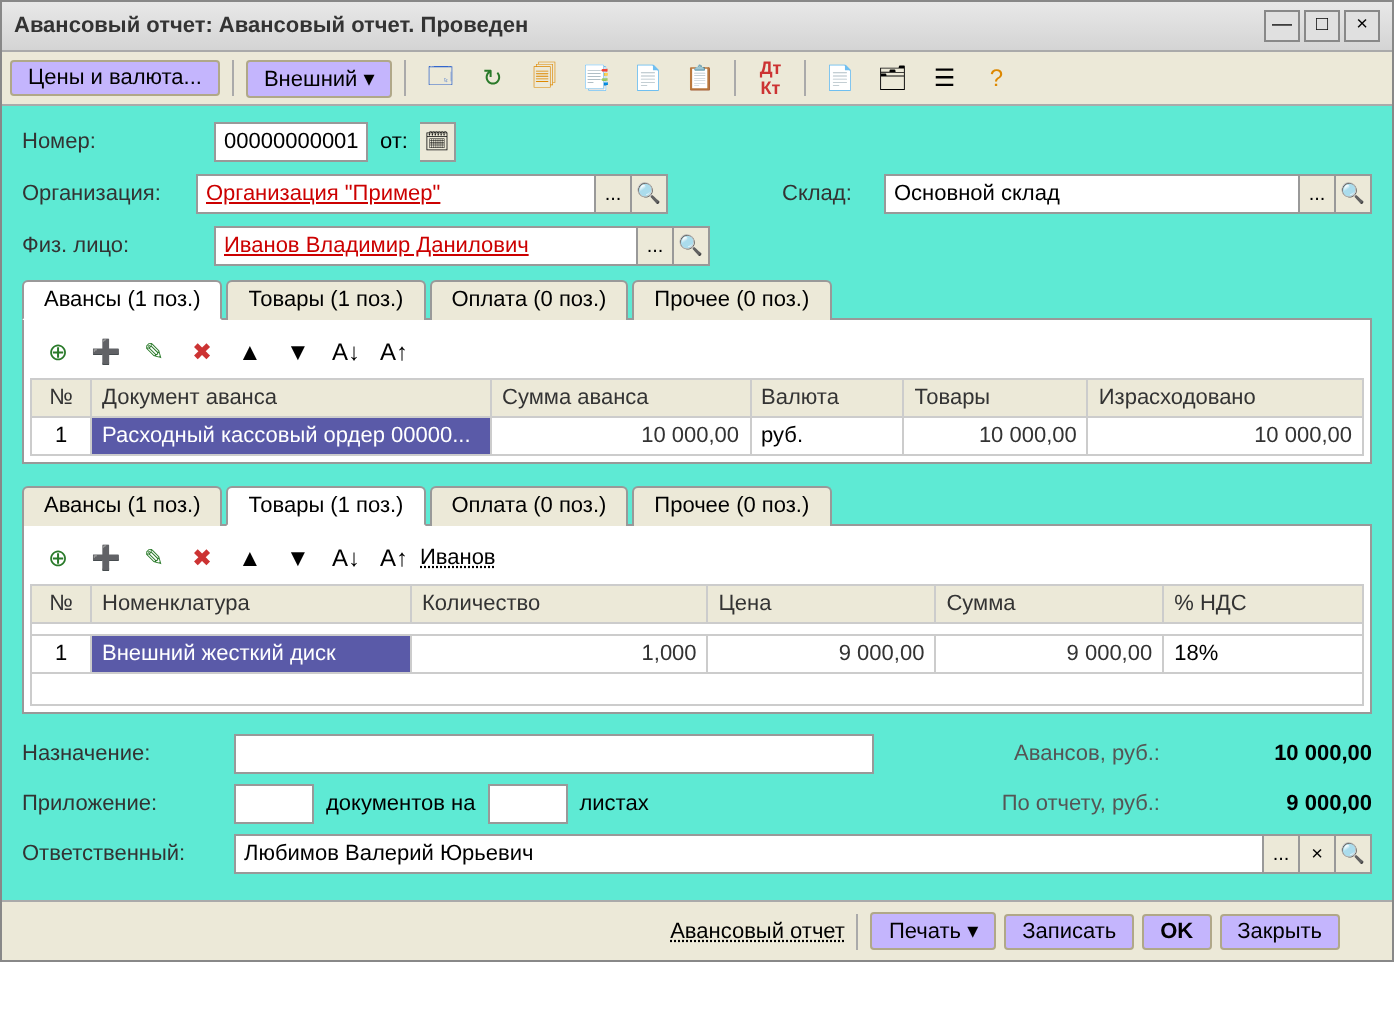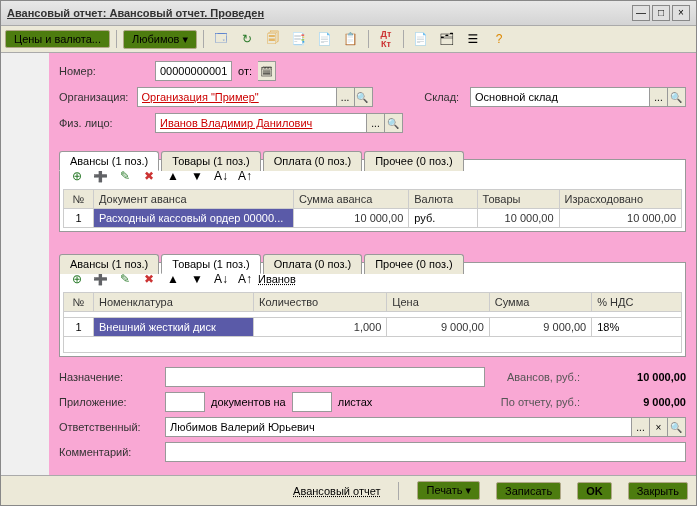--- a/index.html
+++ b/index.html
@@ -1,49 +1,49 @@
 <!DOCTYPE html>
 <html><head>
 <meta charset="utf-8">
 <style>
 * { box-sizing: border-box; margin: 0; padding: 0; }
 body { font-family: Tahoma, Arial, sans-serif; font-size: 11px; background: #fff; color: #000; width: 697px; }
 .window { border: 1px solid #888; background: #f0f0f0; }
 .titlebar { background: linear-gradient(#e8e8e8, #d4d4d4); border-bottom: 1px solid #aaa; padding: 4px 6px; display: flex; align-items: center; }
-.titlebar-text { flex: 1; font-weight: bold; color: #333; text-decoration: underline; }
+.titlebar-text { flex: 1; font-weight: bold; color: #333; }
 .win-controls { display: flex; gap: 2px; }
 .win-btn { width: 18px; height: 16px; border: 1px solid #888; background: #e0e0e0; text-align: center; line-height: 14px; font-size: 10px; cursor: default; }
 .toolbar { background: #ece9d8; border-bottom: 1px solid #aaa; padding: 3px 4px; display: flex; align-items: center; gap: 4px; }
-.btn { border: 1px solid #b0a888; background: #4d7c0f; padding: 2px 8px; cursor: pointer; font-size: 11px; border-radius: 2px; }
+.btn { border: 1px solid #b0a888; background: #c4b5fd; padding: 2px 8px; cursor: pointer; font-size: 11px; border-radius: 2px; }
 .btn-icon { width: 22px; height: 20px; border: 1px solid transparent; background: transparent; cursor: pointer; display: inline-flex; align-items: center; justify-content: center; font-size: 12px; }
 .sep { width: 1px; height: 18px; background: #aaa; margin: 0 2px; }
-.form-body { padding: 8px 10px; background: #f9a8d4; margin-left: 48px; }
+.form-body { padding: 8px 10px; background: #5eead4; }
 .row { display: flex; align-items: center; margin-bottom: 6px; gap: 6px; }
 .label { width: 90px; color: #333; }
 .input { border: 1px solid #999; background: #fff; padding: 2px 4px; height: 20px; font-size: 11px; }
 .input.red { color: #c00; text-decoration: underline; }
 .input-group { display: flex; align-items: center; }
 .input-btn { width: 18px; height: 20px; border: 1px solid #999; border-left: none; background: #ece9d8; cursor: pointer; font-size: 10px; display: flex; align-items: center; justify-content: center; }
 .tabs { display: flex; border-bottom: 1px solid #999; margin-top: 6px; }
-.tab { padding: 3px 10px; border: 1px solid #999; border-bottom: none; background: #ece9d8; margin-right: 2px; cursor: pointer; border-radius: 3px 3px 0 0; position: relative; top: 12px; }
+.tab { padding: 3px 10px; border: 1px solid #999; border-bottom: none; background: #ece9d8; margin-right: 2px; cursor: pointer; border-radius: 3px 3px 0 0; position: relative; top: 1px; }
 .tab.active { background: #fff; border-bottom: 1px solid #fff; }
 .tab-panel { border: 1px solid #999; border-top: none; padding: 3px; background: #fff; }
 .mini-toolbar { padding: 3px; display: flex; gap: 2px; align-items: center; }
 .table { width: 100%; border-collapse: collapse; }
 .table th, .table td { border: 1px solid #ccc; padding: 3px 5px; text-align: left; font-weight: normal; background: #fff; }
 .table th { background: #ece9d8; color: #333; }
 .table .num-col { width: 30px; text-align: center; }
 .table .sel-cell { background: #5a5aa8; color: #fff; }
 .table .num-cell { text-align: right; color: #333; }
 .totals { margin-top: 10px; }
 .total-label { color: #555; }
 .total-val { font-weight: bold; width: 100px; text-align: right; }
 .bottom-row { display: flex; align-items: center; margin-bottom: 5px; gap: 6px; }
 .bottom-label { width: 100px; color: #333; }
-.footer { border-top: 1px solid #aaa; padding: 5px 8px; display: flex; justify-content: flex-end; align-items: center; gap: 16px; background: #ece9d8; }
+.footer { border-top: 1px solid #aaa; padding: 5px 26px; display: flex; justify-content: flex-end; align-items: center; gap: 4px; background: #ece9d8; }
 .link { color: #000; text-decoration: underline dotted; cursor: pointer; }
 .icon-green { color: #2a7a2a; }
 .icon-red { color: #c33; }
 .icon-blue { color: #36c; }
 .icon-orange { color: #d80; }
 </style>
 </head>
 <body>
 
 <div class="window">
@@ -52,21 +52,21 @@
     <div class="win-controls">
       <div class="win-btn">—</div>
       <div class="win-btn">□</div>
       <div class="win-btn">×</div>
     </div>
   </div>
 
   <div class="toolbar">
     <button class="btn">Цены и валюта...</button>
     <div class="sep"></div>
-    <button class="btn"><span>Любимов</span> ▾</button>
+    <button class="btn"><span>Внешний</span> ▾</button>
     <div class="sep"></div>
     <button class="btn-icon icon-blue">🗔</button>
     <button class="btn-icon icon-green">↻</button>
     <button class="btn-icon icon-orange">🗐</button>
     <button class="btn-icon icon-green">📑</button>
     <button class="btn-icon icon-orange">📄</button>
     <button class="btn-icon icon-blue">📋</button>
     <div class="sep"></div>
     <button class="btn-icon icon-red" style="font-size:9px;font-weight:bold">Дт<br>Кт</button>
     <div class="sep"></div>
@@ -88,21 +88,21 @@
     <div class="row">
       <span class="label">Организация:</span>
       <div class="input-group">
         <input class="input red" style="width: 200px;" value="Организация &quot;Пример&quot;">
         <button class="input-btn">...</button>
         <button class="input-btn">🔍</button>
       </div>
       <span style="width:50px"></span>
       <span class="label" style="width:50px">Склад:</span>
       <div class="input-group">
-        <input class="input" style="width: 180px;" value="Основной склад">
+        <input class="input" style="width: 208px;" value="Основной склад">
         <button class="input-btn">...</button>
         <button class="input-btn">🔍</button>
       </div>
     </div>
     <div class="row">
       <span class="label">Физ. лицо:</span>
       <div class="input-group">
         <input class="input red" style="width: 212px;" value="Иванов Владимир Данилович">
         <button class="input-btn">...</button>
         <button class="input-btn">🔍</button>
@@ -214,24 +214,20 @@
       </div>
       <div class="bottom-row">
         <span class="bottom-label">Ответственный:</span>
         <div class="input-group" style="flex:1">
           <input class="input" style="flex: 1 1 0%;" value="Любимов Валерий Юрьевич">
           <button class="input-btn">...</button>
           <button class="input-btn">×</button>
           <button class="input-btn">🔍</button>
         </div>
       </div>
-      <div class="bottom-row">
-        <span class="bottom-label">Комментарий:</span>
-        <input class="input" style="flex: 1 1 0%;">
-      </div>
     </div>
   </div>
 
   <div class="footer">
     <span class="link">Авансовый отчет</span>
     <div class="sep"></div>
     <button class="btn"><span>Печать</span> ▾</button>
     <button class="btn">Записать</button>
     <button class="btn" style="font-weight:bold">OK</button>
     <button class="btn">Закрыть</button>

